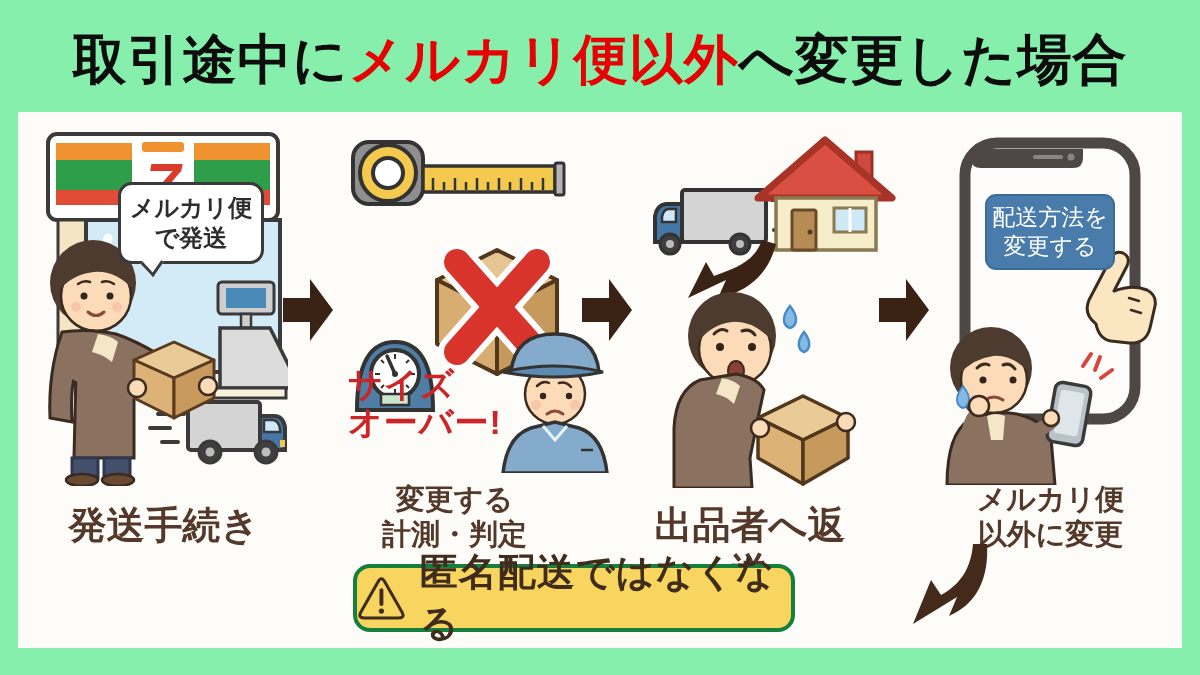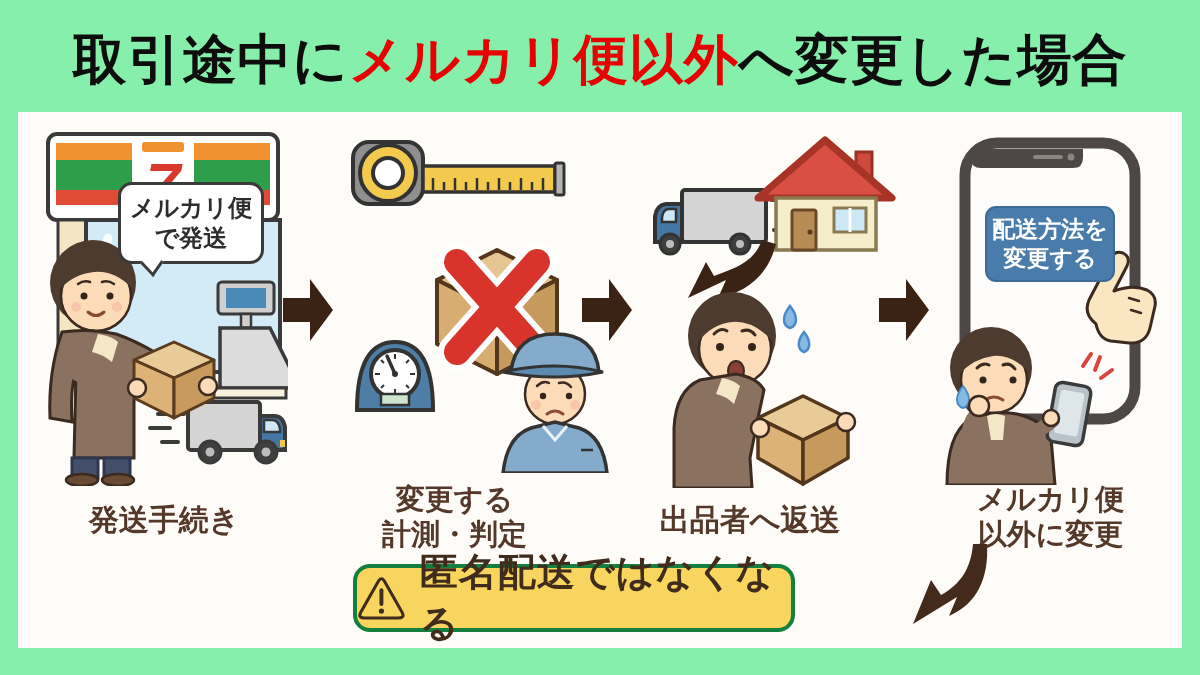--- a/index.html
+++ b/index.html
@@ -16,41 +16,41 @@
   }
   .title .hl{color:#e60202;}
   .board{
     position:absolute;left:18px;top:112px;width:1164px;height:536px;
     background:#fdfcf9;
   }
   .abs{position:absolute;}
   .pre{white-space:pre-line;}
   .caption{
     position:absolute;text-align:center;color:#54392a;font-weight:800;
-    font-size:30px;line-height:1.22;
+    font-size:38px;line-height:1.22;
   }
   .bubble{
     position:absolute;left:100px;top:70px;width:128px;padding:8px 6px;
     background:#ffffff;border:3.5px solid #3a3a3a;border-radius:14px;
     text-align:center;font-size:24px;font-weight:800;color:#2d2d2d;line-height:1.25;
   }
   .bubble::after{
     content:"";position:absolute;left:22px;bottom:-11px;width:15px;height:15px;
     background:#ffffff;border-left:3.5px solid #3a3a3a;border-bottom:3.5px solid #3a3a3a;
     transform:rotate(-55deg) skew(-12deg);
   }
   .size-over{
     position:absolute;left:3px;top:253px;font-size:34px;font-weight:900;
     color:#cc2427;line-height:1.12;letter-spacing:1px;
   }
   .phone-button{
     position:absolute;left:52px;top:66px;width:126px;height:72px;
     background:#4a7cab;border:2px solid #3e6c99;border-radius:11px;
     display:flex;align-items:center;justify-content:center;text-align:center;
-    color:#ffffff;font-size:23px;font-weight:700;line-height:1.25;margin-top:12px;
+    color:#ffffff;font-size:23px;font-weight:400;line-height:1.25;
   }
   .banner{
     position:absolute;left:335px;top:452px;width:442px;height:68px;
     background:#f8d55e;border:4px solid #15803d;border-radius:17px;
     display:flex;align-items:center;justify-content:center;gap:14px;box-sizing:border-box;
   }
   .banner-label{font-size:38px;font-weight:900;color:#3f2c1c;letter-spacing:1px;}
   .step{position:absolute;top:0;left:0;width:100%;height:100%;pointer-events:none;}
 </style>
 </head>
@@ -192,20 +192,22 @@
           <circle cx="198" cy="268" r="3.2" fill="#33241c"></circle>
           <circle cx="224" cy="268" r="3.2" fill="#33241c"></circle>
           <circle cx="191" cy="277" r="5" fill="#f6bca4" opacity="0.7"></circle>
           <circle cx="230" cy="277" r="5" fill="#f6bca4" opacity="0.7"></circle>
           <path d="M202,286 Q210,280 218,286" stroke="#8a4a3a" stroke-width="3" fill="none" stroke-linecap="round"></path>
           <path d="M158,345 Q162,308 186,300 L210,294 L234,300 Q258,308 262,345 Z" fill="#84abcc" stroke="#333333" stroke-width="3.5"></path>
           <path d="M198,298 L210,312 L222,298" stroke="#e9f2f8" stroke-width="3" fill="none"></path>
           <line x1="236" y1="322" x2="248" y2="322" stroke="#333333" stroke-width="2.5"></line>
         </g>
       </svg>
+      <div class="size-over pre" style="left:330px;">サイズ
+オーバー!</div>
       <div class="caption pre" style="left:334px;top:370px;width:205px;font-size:29px">変更する
 計測・判定</div>
     </div>
 
     <div class="step">
       <svg class="abs" style="left:622px;top:16px" width="270" height="360" viewBox="0 0 270 360">
         <g>
           <rect x="42" y="62" width="84" height="52" rx="3" fill="#d4d4d4" stroke="#333333" stroke-width="4"></rect>
           <path d="M42,76 h-16 q-9,1 -11,12 v26 h27 z" fill="#4577a6" stroke="#333333" stroke-width="4"></path>
           <path d="M36,81 h-8 q-5,1 -6,8 v5 h14 z" fill="#cfe8f5" stroke="#333333" stroke-width="2.5"></path>

